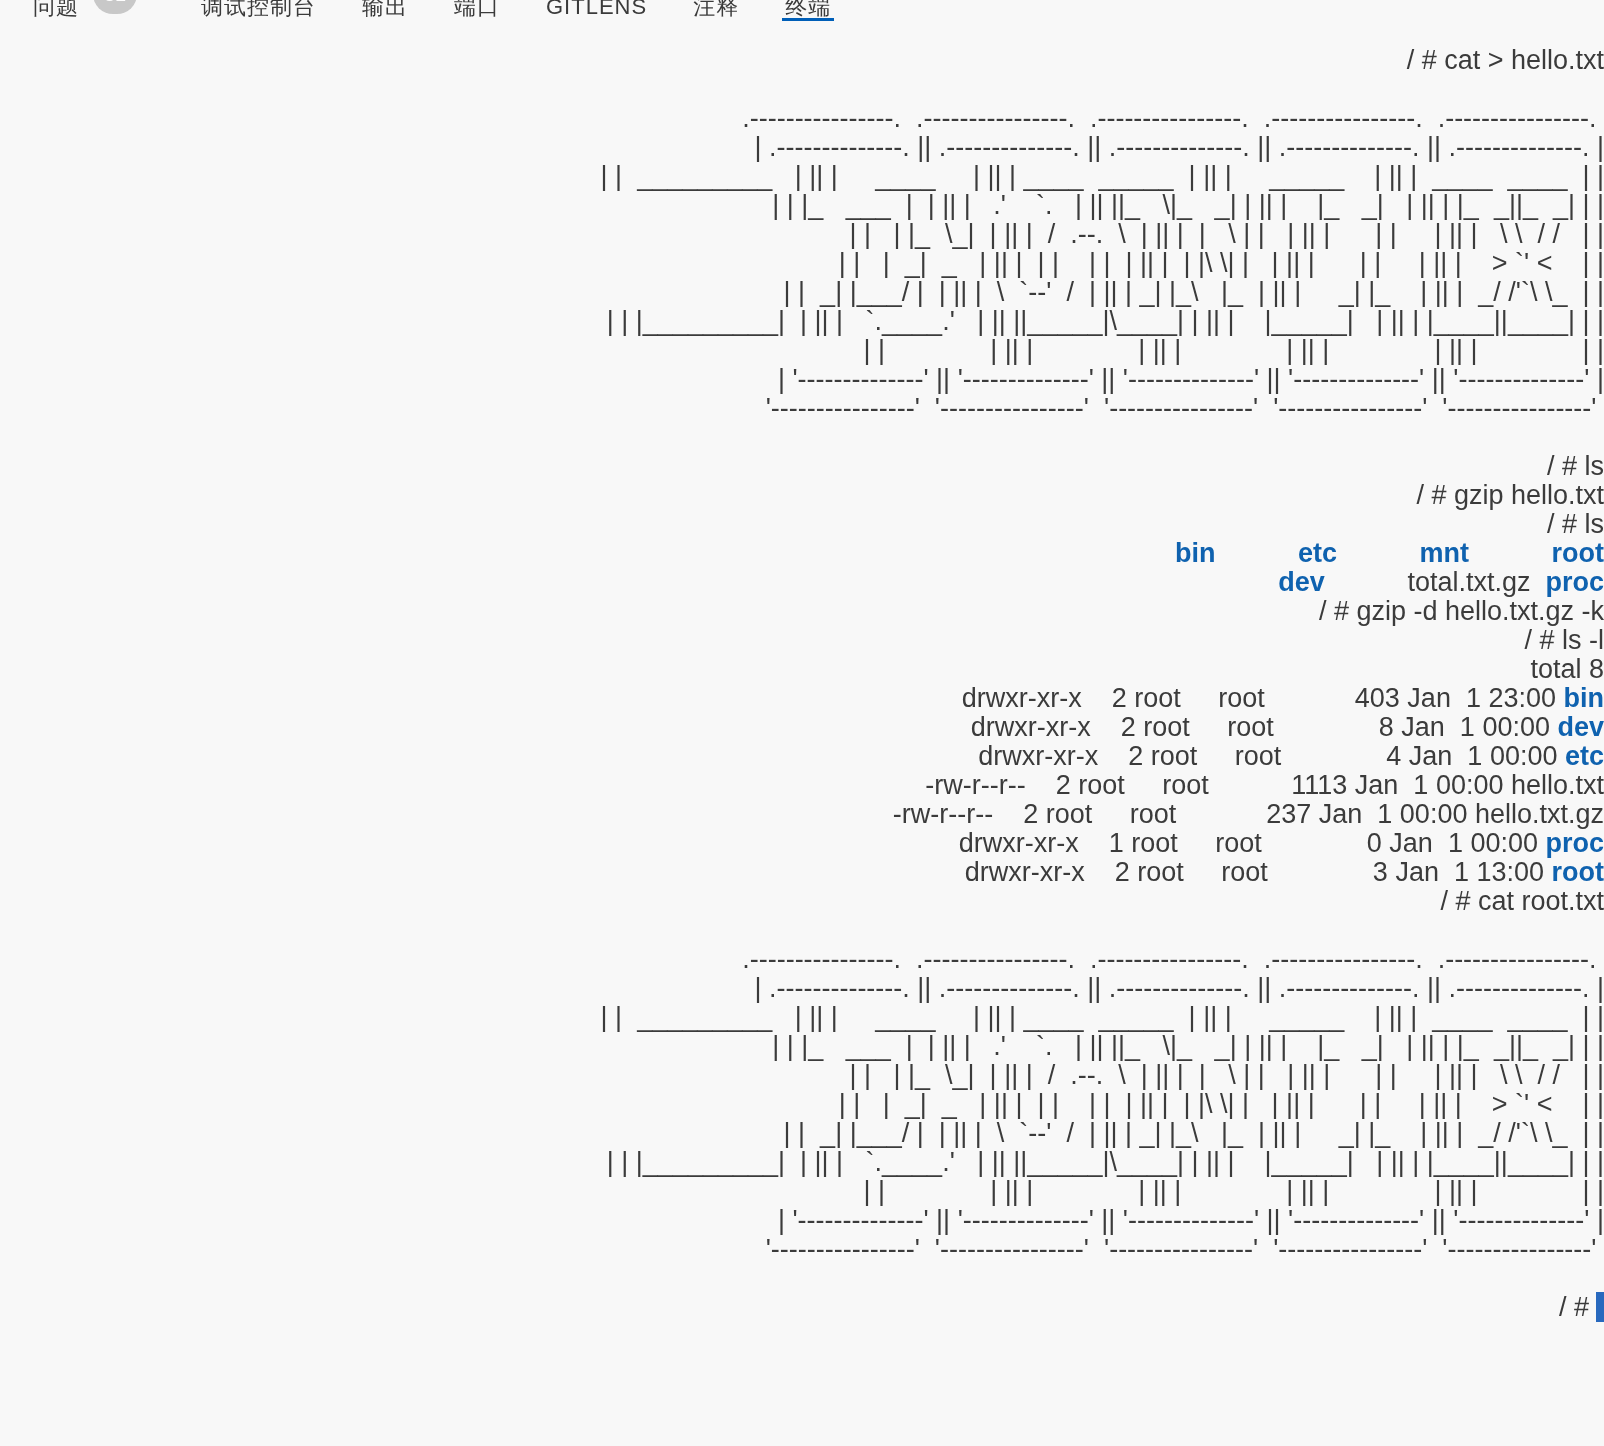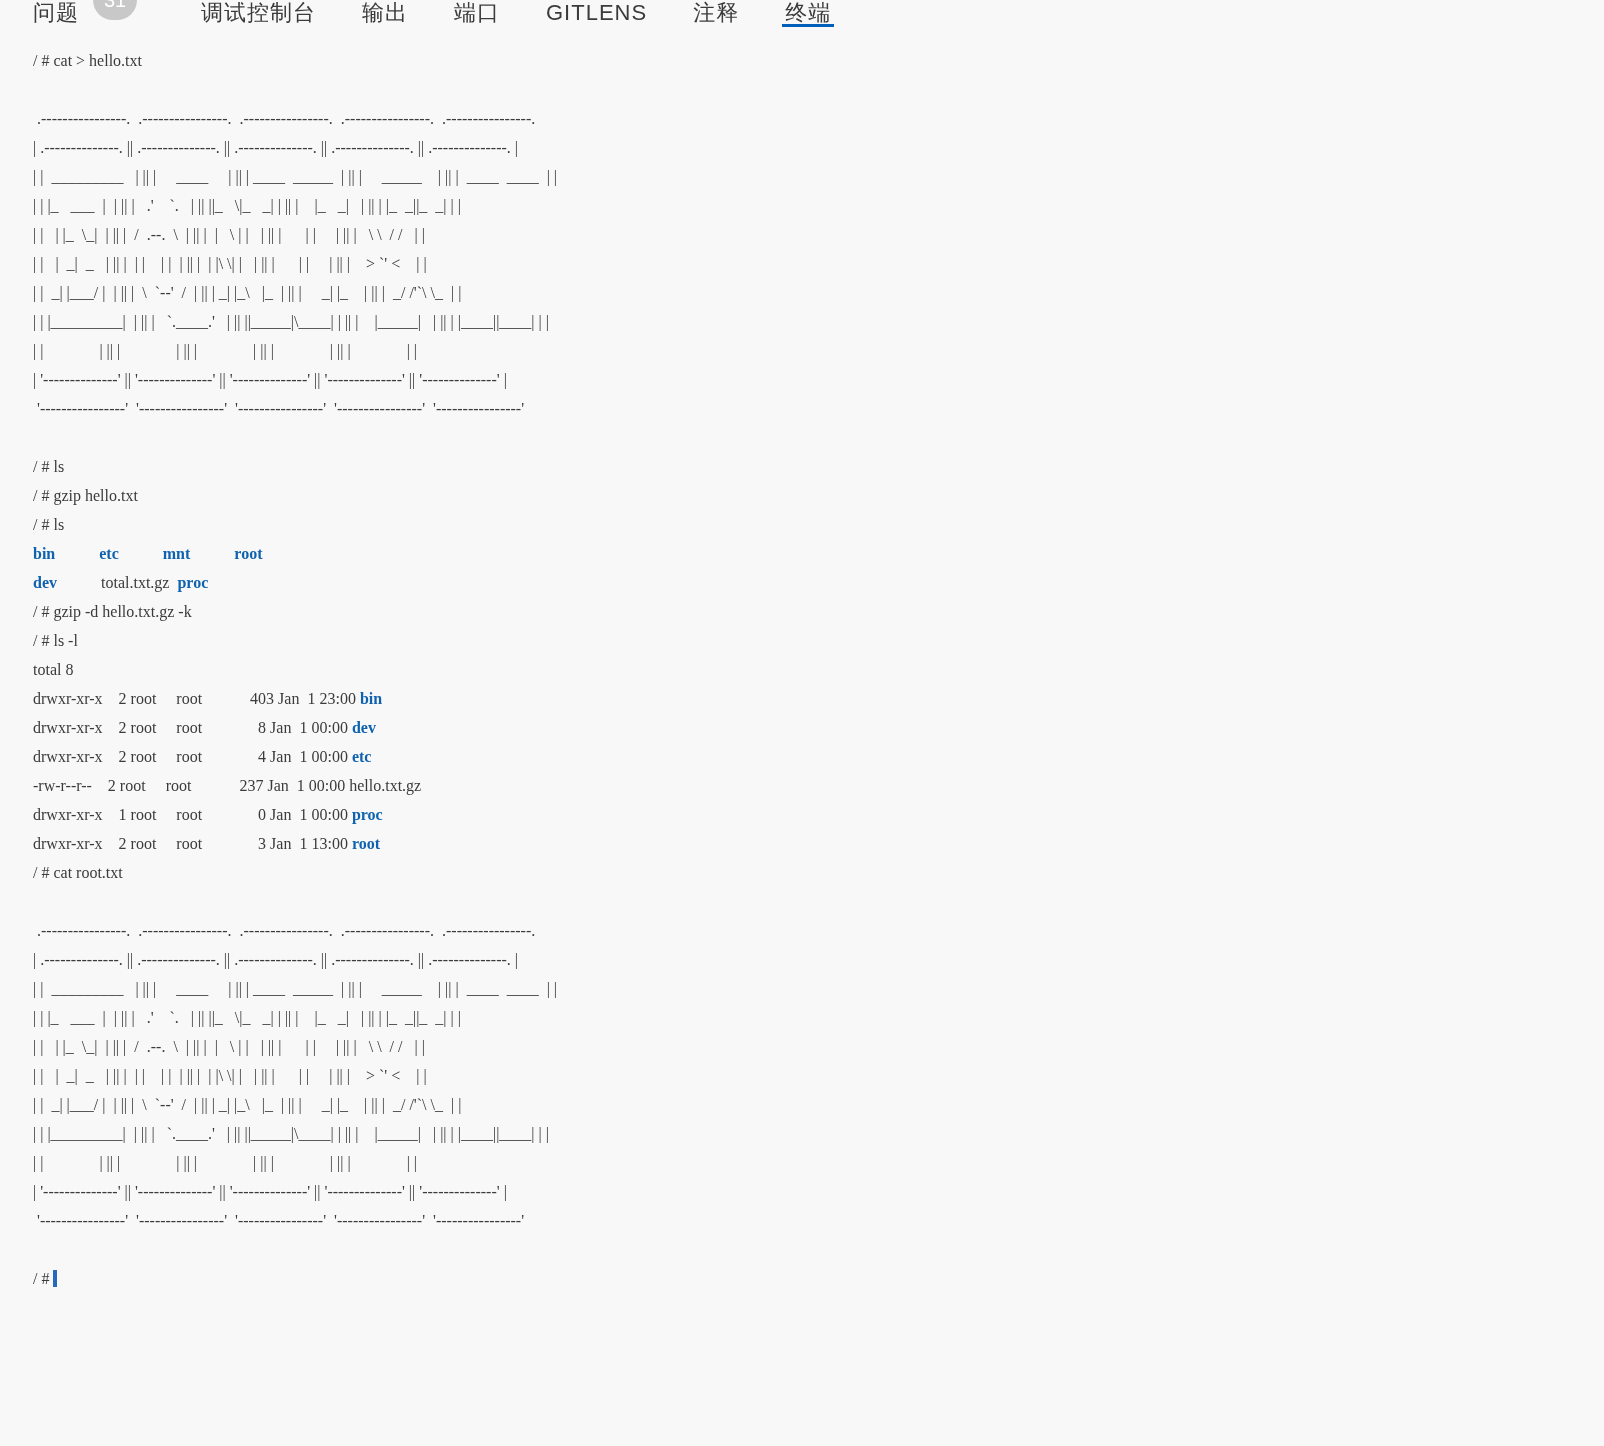--- a/index.html
+++ b/index.html
@@ -11,40 +11,40 @@
   body{
     width:1604px;height:1446px;overflow:hidden;background:var(--bg);
     font-family:"Liberation Sans", sans-serif;
   }
   
   .tabbar{
     position:relative;height:28px;overflow:hidden;
     display:flex;align-items:flex-start;gap:46px;
     padding-left:33px;white-space:nowrap;
   }
-  .tab{position:relative;height:28px;flex:0 0 auto;cursor:pointer;margin-top:6px;}
+  .tab{position:relative;height:28px;flex:0 0 auto;cursor:pointer;}
   .tab-label{
     display:inline-block;margin-top:-13px;font-size:22px;color:var(--fg);
     letter-spacing:1px;
   }
   .tab.active::after{
     content:"";position:absolute;left:-3px;right:-3px;bottom:7px;height:3px;
     background:var(--underline);
   }
   .tab-badge{
     position:absolute;left:60px;top:-26px;width:44px;height:40px;
     border-radius:20px;background:var(--badge-bg);color:var(--badge-fg);
     font-size:20px;line-height:40px;text-align:center;
   }
   .tab.has-badge{padding-right:76px;}
   
   .term{
-    font-family:Liberation Serif, serif;
-    font-size:16px;line-height:29px;color:var(--fg);
-    padding:18px 0 0 33px;cursor:text;
+    font-family:Liberation Sans, sans-serif;
+    font-size:27px;line-height:29px;color:var(--fg);
+    padding:18px 0 0 33px;cursor:text;text-align:right;
   }
   .tline{height:29px;white-space:pre;}
   .dir{color:var(--dir);font-weight:bold;}
   .cursor{background:var(--cursor);color:transparent;}
 </style>
 </head>
 <body>
 
 <header class="tabbar">
     <div class="tab has-badge"><span class="tab-label">问题</span><span class="tab-badge">31</span></div>
@@ -74,20 +74,21 @@
     <div class="tline"><span>/ # gzip hello.txt</span></div>
     <div class="tline"><span>/ # ls</span></div>
     <div class="tline"><span class="dir">bin</span><span>           </span><span class="dir">etc</span><span>           </span><span class="dir">mnt</span><span>           </span><span class="dir">root</span></div>
     <div class="tline"><span class="dir">dev</span><span>           </span><span>total.txt.gz  </span><span class="dir">proc</span></div>
     <div class="tline"><span>/ # gzip -d hello.txt.gz -k</span></div>
     <div class="tline"><span>/ # ls -l</span></div>
     <div class="tline"><span>total 8</span></div>
     <div class="tline"><span>drwxr-xr-x    2 root     root            403 Jan  1 23:00 </span><span class="dir">bin</span></div>
     <div class="tline"><span>drwxr-xr-x    2 root     root              8 Jan  1 00:00 </span><span class="dir">dev</span></div>
     <div class="tline"><span>drwxr-xr-x    2 root     root              4 Jan  1 00:00 </span><span class="dir">etc</span></div>
+    <div class="tline"><span>-rw-r--r--    2 root     root           1113 Jan  1 00:00 hello.txt</span></div>
     <div class="tline"><span>-rw-r--r--    2 root     root            237 Jan  1 00:00 hello.txt.gz</span></div>
     <div class="tline"><span>drwxr-xr-x    1 root     root              0 Jan  1 00:00 </span><span class="dir">proc</span></div>
     <div class="tline"><span>drwxr-xr-x    2 root     root              3 Jan  1 13:00 </span><span class="dir">root</span></div>
     <div class="tline"><span>/ # cat root.txt</span></div>
     <div class="tline"></div>
     <div class="tline"><span> .----------------.  .----------------.  .----------------.  .----------------.  .----------------. </span></div>
     <div class="tline"><span>| .--------------. || .--------------. || .--------------. || .--------------. || .--------------. |</span></div>
     <div class="tline"><span>| |  _________   | || |     ____     | || | ____  _____  | || |     _____    | || |  ____  ____  | |</span></div>
     <div class="tline"><span>| | |_   ___  |  | || |   .'    `.   | || ||_   \|_   _| | || |    |_   _|   | || | |_  _||_  _| | |</span></div>
     <div class="tline"><span>| |   | |_  \_|  | || |  /  .--.  \  | || |  |   \ | |   | || |      | |     | || |   \ \  / /   | |</span></div>

